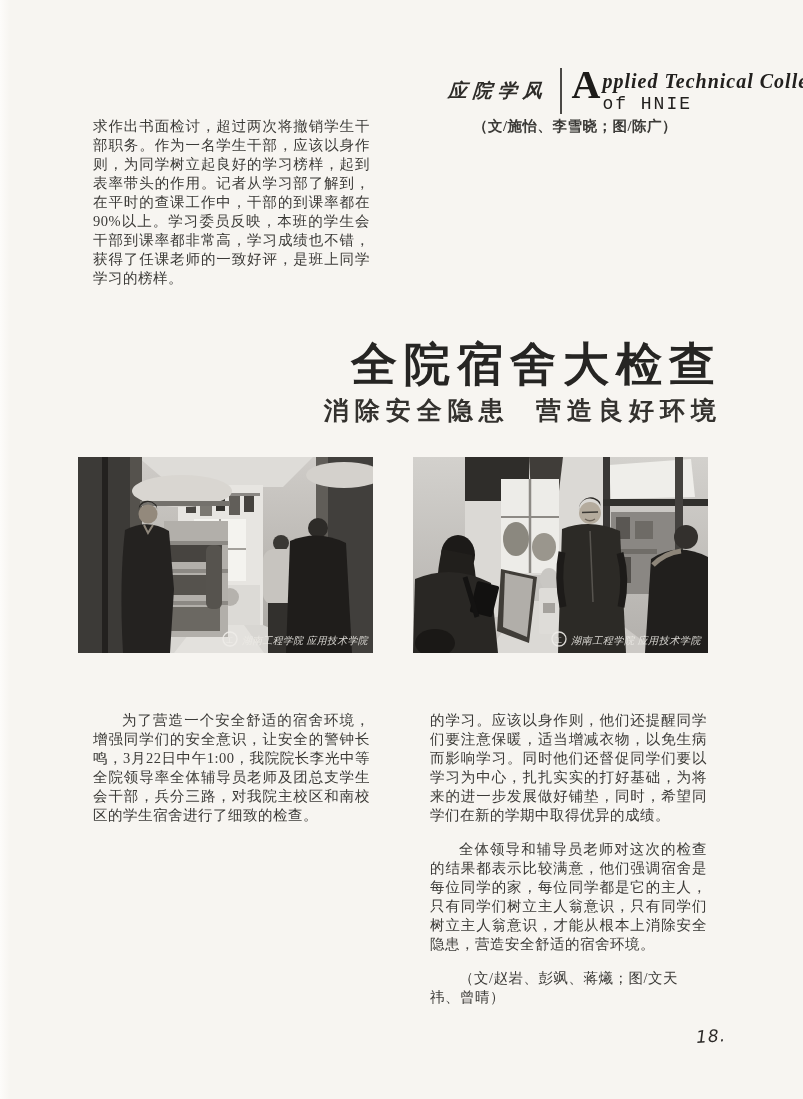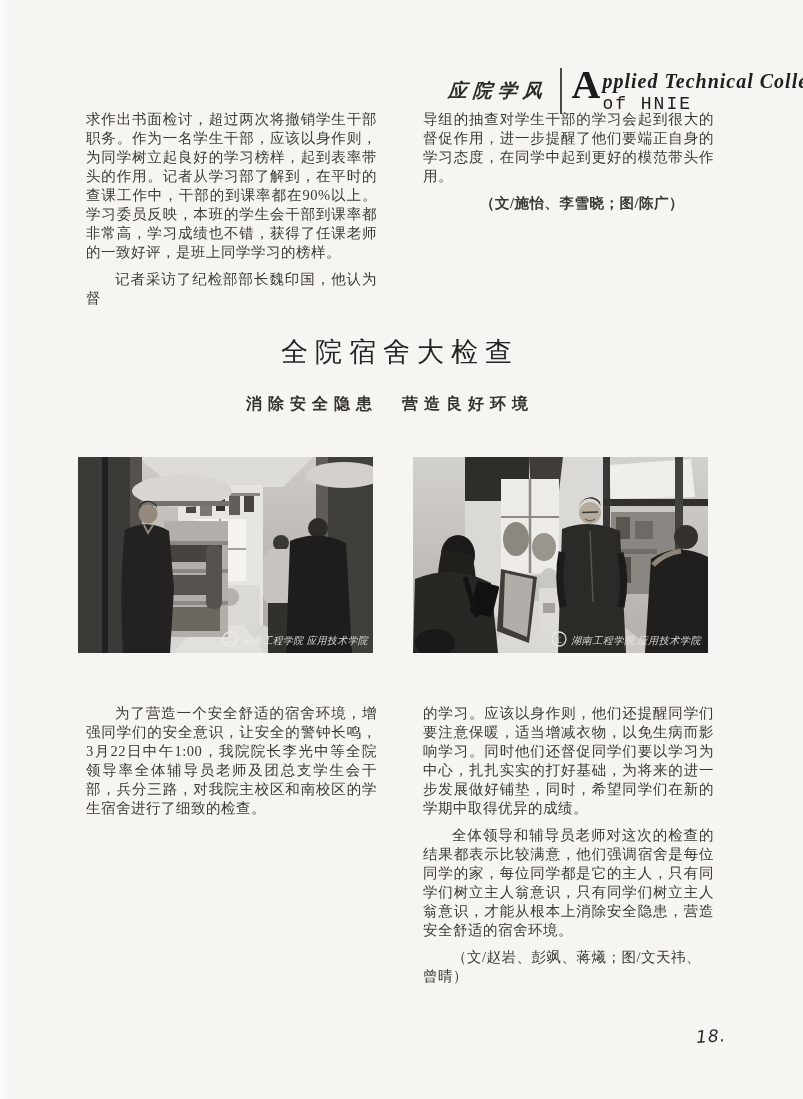--- a/index.html
+++ b/index.html
@@ -23,34 +23,34 @@
   .masthead-divider { width:1.5px; height:46px; background:#4a4845; margin-right:10px; }
   .masthead-logo { display:flex; align-items:flex-start; }
   .logo-a { font-size:40px; line-height:34px; font-weight:bold; color:#1d1b19; margin-right:2px; }
   .logo-lines { padding-top:2px; }
   .logo-line1 { font-style:italic; font-weight:bold; font-size:20px; color:#22201e; letter-spacing:1px; white-space:nowrap; }
   .logo-line2 { font-family:Liberation Mono, monospace; font-size:18px; letter-spacing:2px; color:#22201e; margin-top:1px; }
 
   
   .cols { position:absolute; left:78px; width:644px; display:flex; gap:30px; }
   .col { width:307px; font-size:14.5px; line-height:19px; text-align:justify; text-justify:inter-character; color:#3b3a37; letter-spacing:0.5px; }
-  .col p { margin:8px; }
+  .col p { margin:15px; }
   .col p.indent { text-indent:2em; }
   .top-article { top:102px; }
   .byline-right { text-align:right; padding-right:30px;font-weight:bold; }
   .byline-indent { text-indent:2em; text-align:left; }
 
   
   .feature-title {
     position:absolute; top:334px; left:78px; width:644px;
-    text-align:center; font-size:27px; letter-spacing:7px; font-weight:400; color:#262523; white-space:nowrap;
+    text-align:right; font-size:46px; letter-spacing:7px; font-weight:700; color:#262523; white-space:nowrap;
   }
   .feature-subtitle {
     position:absolute; top:394px; left:78px; width:644px;
-    text-align:left; padding-left:168px; font-size:16px; letter-spacing:6px; word-spacing:14px;
+    text-align:right; padding-left:168px; font-size:25px; letter-spacing:6px; word-spacing:14px;
     color:#34322f; white-space:nowrap;
   }
 
   
   .photo { position:absolute; top:457px; width:295px; height:196px; overflow:hidden; }
   .photo-1 { left:78px; }
   .photo-2 { left:413px; }
   .photo svg { display:block; width:100%; height:100%; }
   .wm-text { font-size:10px; fill:#eceae5; font-style:italic; letter-spacing:0.5px; }
 
@@ -76,24 +76,22 @@
       <span class="logo-lines">
         <span class="logo-line1" style="display:block">pplied Technical College</span>
         <span class="logo-line2" style="display:block">of HNIE</span>
       </span>
     </div>
   </div>
 
   <div class="cols top-article">
     <div class="col">
       <p>求作出书面检讨，超过两次将撤销学生干部职务。作为一名学生干部，应该以身作则，为同学树立起良好的学习榜样，起到表率带头的作用。记者从学习部了解到，在平时的查课工作中，干部的到课率都在90%以上。学习委员反映，本班的学生会干部到课率都非常高，学习成绩也不错，获得了任课老师的一致好评，是班上同学学习的榜样。</p>
-      <p class="indent">记者采访了纪检部部长魏印国，他认为督</p>
-    </div>
-    <div class="col">
-      <p>导组的抽查对学生干部的学习会起到很大的督促作用，进一步提醒了他们要端正自身的学习态度，在同学中起到更好的模范带头作用。</p>
+    </div>
+    <div class="col">
       <p class="byline-right">（文/施怡、李雪晓；图/陈广）</p>
     </div>
   </div>
 
   <h1 class="feature-title">全院宿舍大检查</h1>
   <h2 class="feature-subtitle">消除安全隐患 营造良好环境</h2>
 
   <figure class="photo photo-1">
     <svg viewBox="0 0 295 196" preserveAspectRatio="none">
       <defs>

